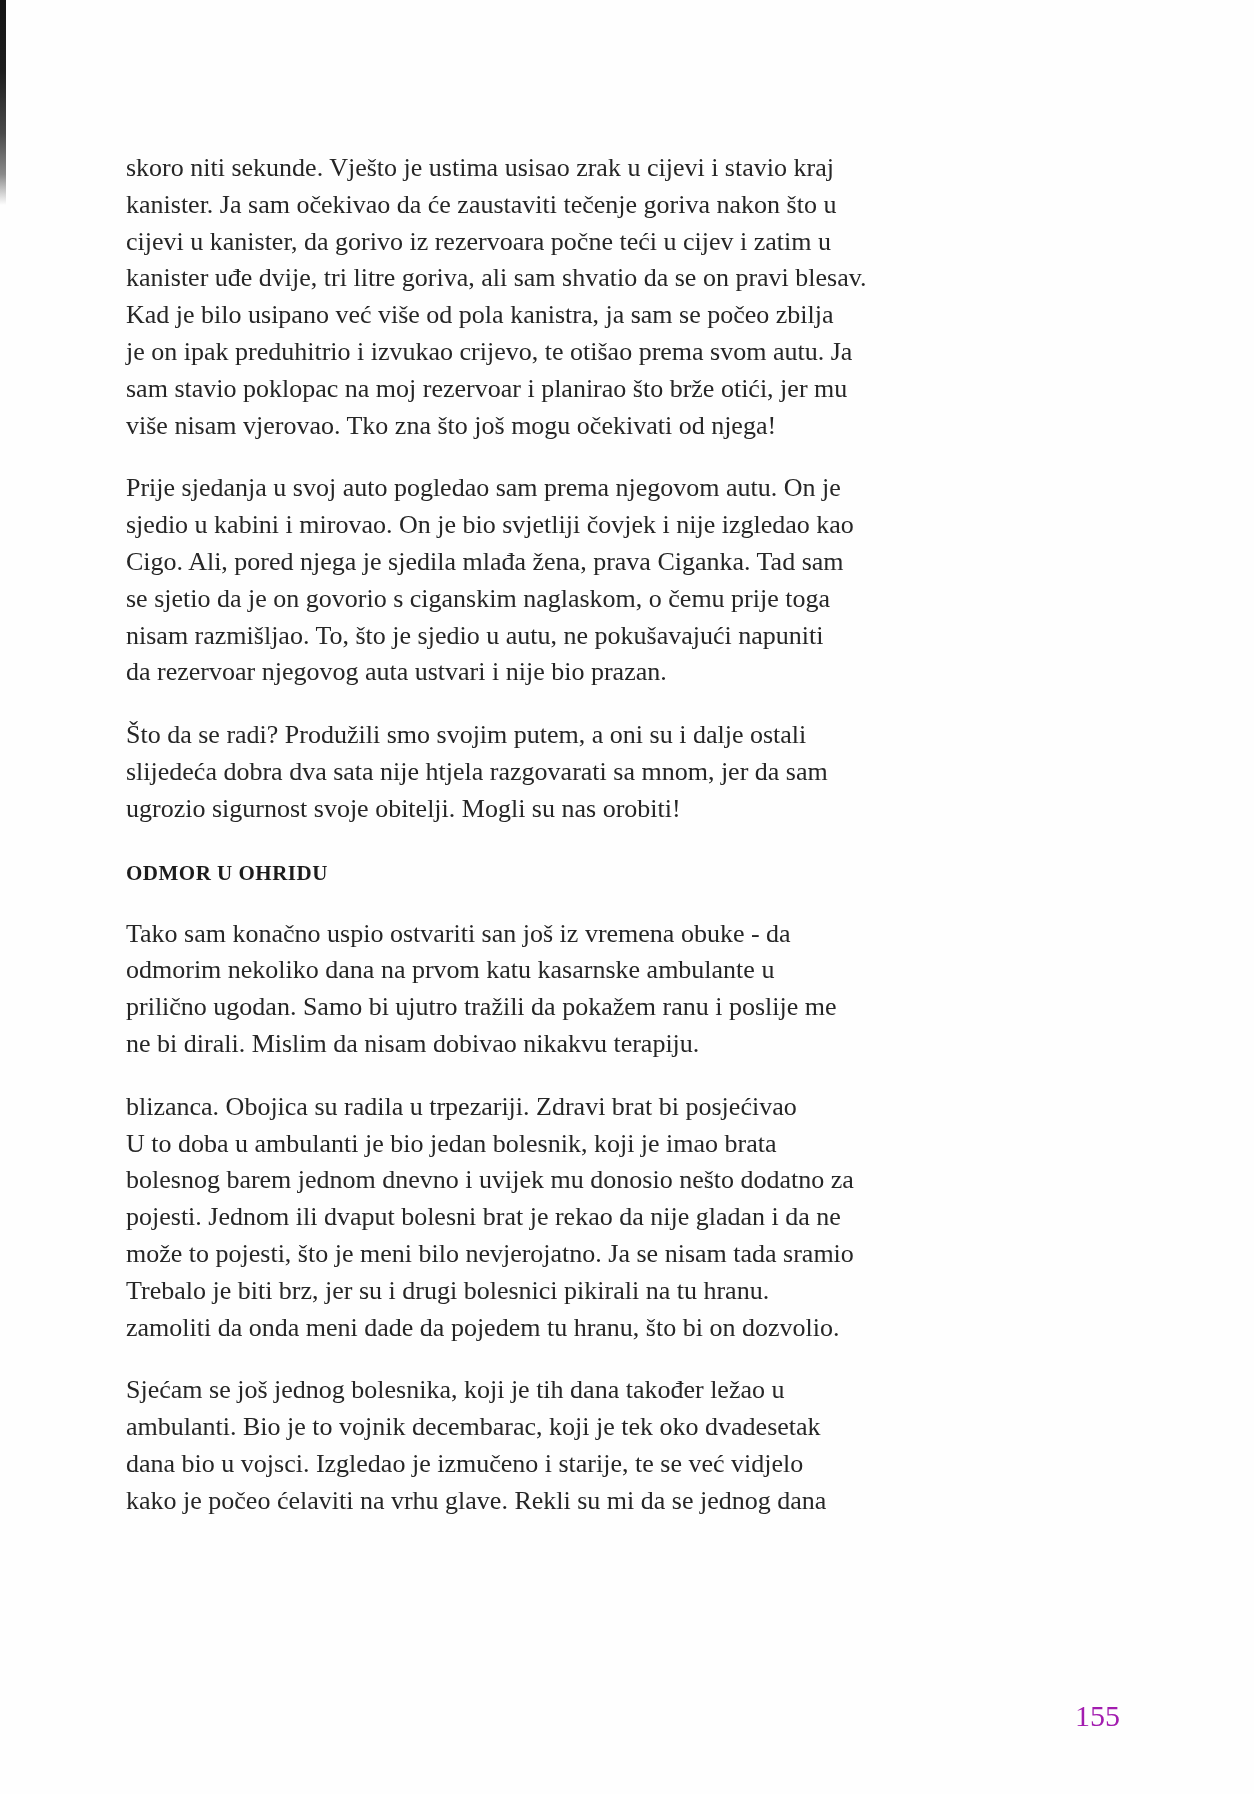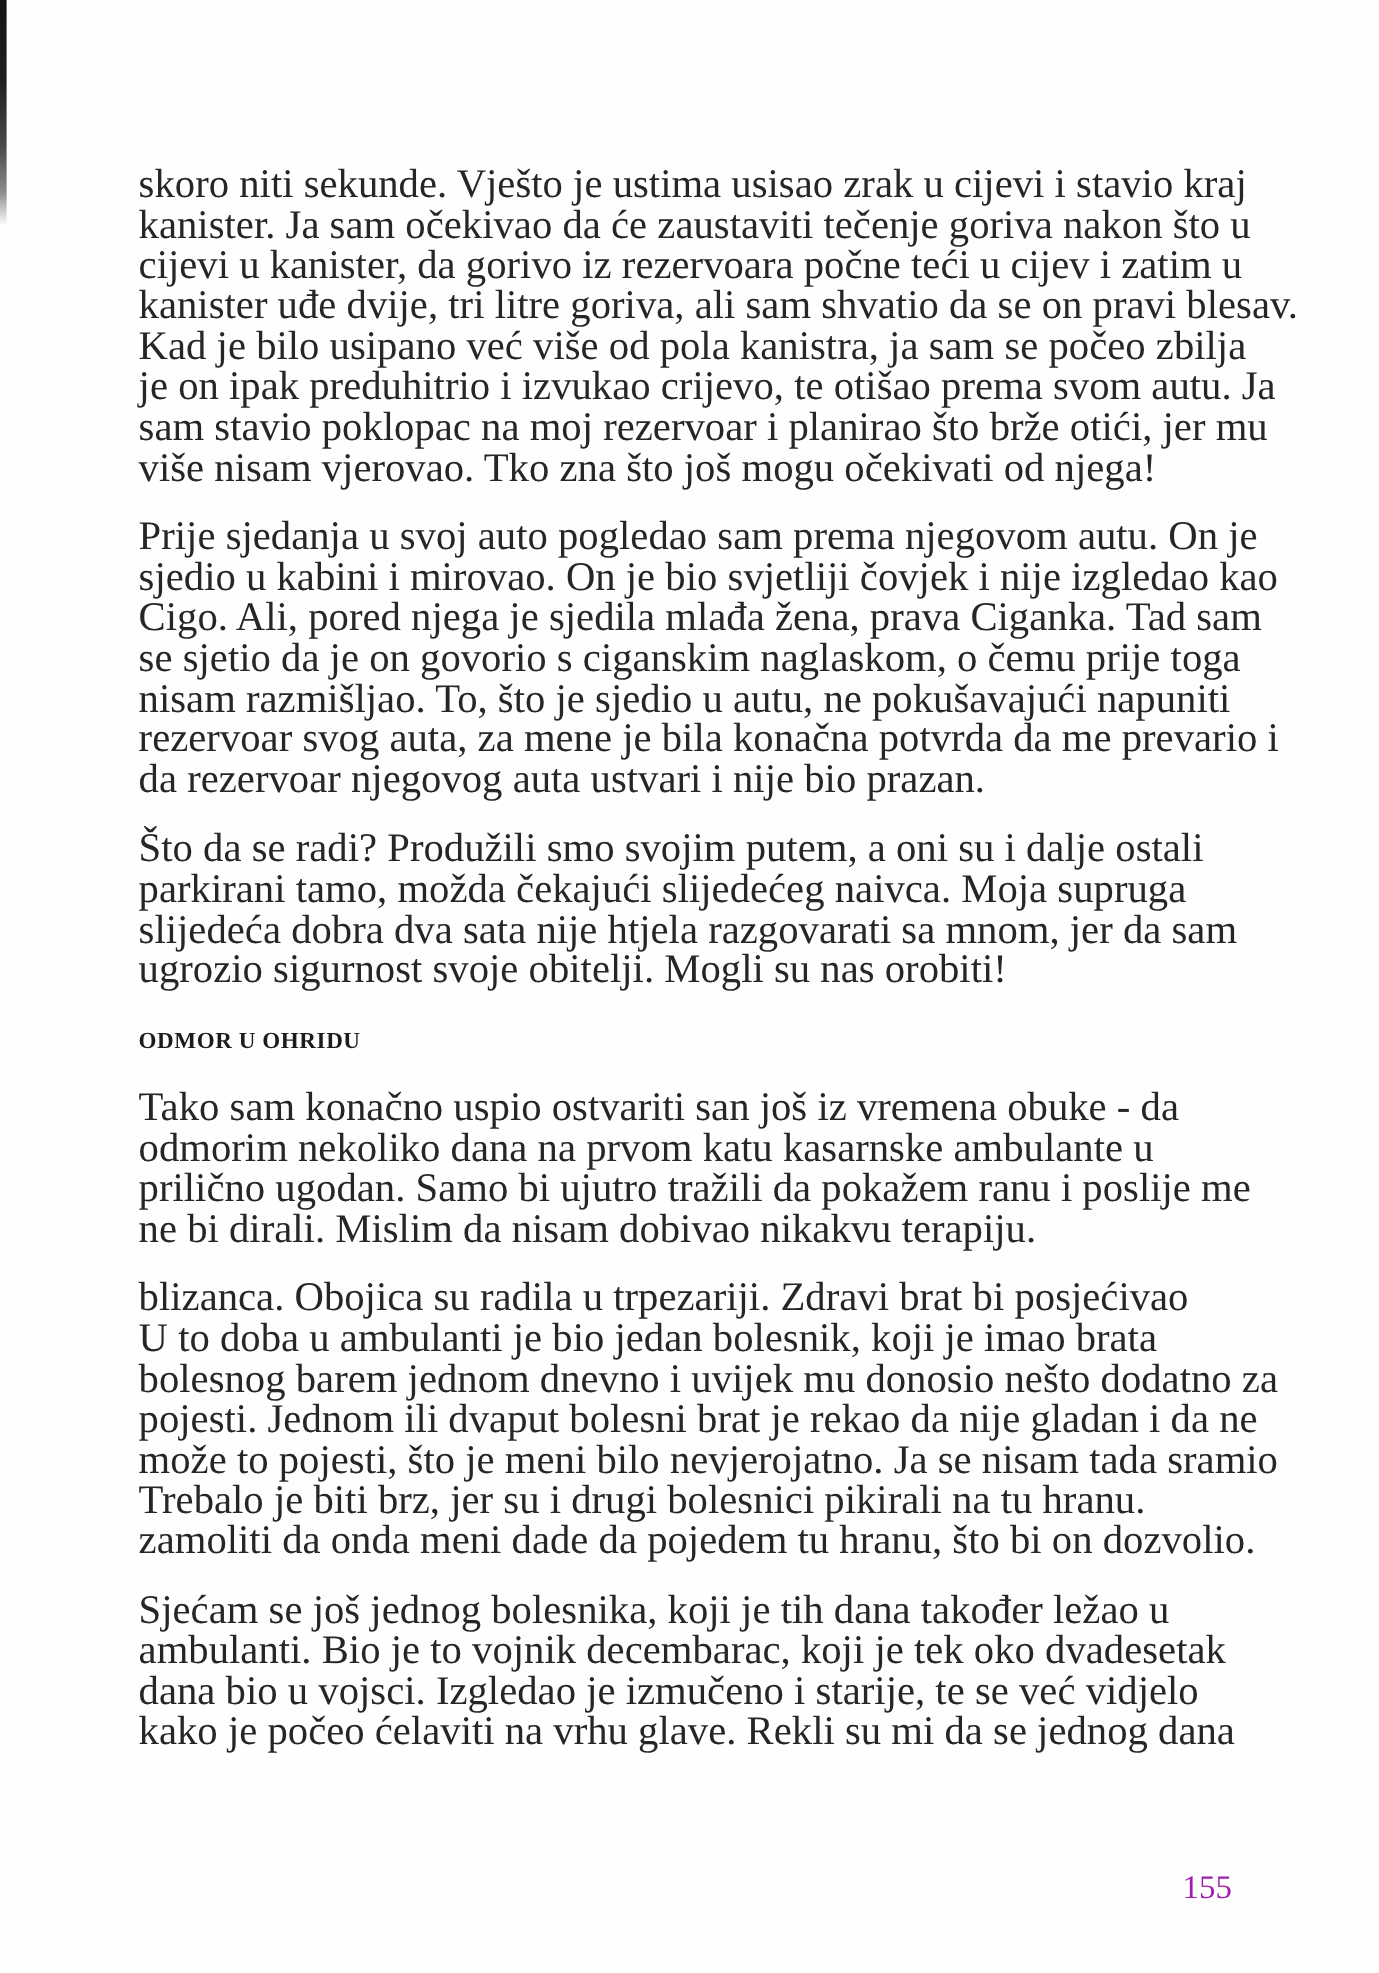--- a/index.html
+++ b/index.html
@@ -29,21 +29,21 @@
       #8a8a8a 85%,
       rgba(180,180,180,0) 100%);
   }
   .text-block {
     position: absolute;
     left: 126px;
     top: 150px;
     width: 1030px;
   }
   .para {
-    font-size: 37px;
+    font-size: 26px;
     line-height: 36.8px;
     margin: 0 0 26px 0;
   }
   .para .line {
     white-space: nowrap;
   }
   .heading {
     font-size: 21px;
     font-weight: bold;
     line-height: 37px;
@@ -80,27 +80,25 @@
         <div class="line">sam stavio poklopac na moj rezervoar i planirao što brže otići, jer mu</div>
         <div class="line">više nisam vjerovao. Tko zna što još mogu očekivati od njega!</div>
       </div>
 
     <div class="para">
         <div class="line">Prije sjedanja u svoj auto pogledao sam prema njegovom autu. On je</div>
         <div class="line">sjedio u kabini i mirovao. On je bio svjetliji čovjek i nije izgledao kao</div>
         <div class="line">Cigo. Ali, pored njega je sjedila mlađa žena, prava Ciganka. Tad sam</div>
         <div class="line">se sjetio da je on govorio s ciganskim naglaskom, o čemu prije toga</div>
         <div class="line">nisam razmišljao. To, što je sjedio u autu, ne pokušavajući napuniti</div>
-        <div class="line">rezervoar svog auta, za mene je bila konačna potvrda da me prevario i</div>
         <div class="line">da rezervoar njegovog auta ustvari i nije bio prazan.</div>
       </div>
 
     <div class="para">
         <div class="line">Što da se radi? Produžili smo svojim putem, a oni su i dalje ostali</div>
-        <div class="line">parkirani tamo, možda čekajući slijedećeg naivca. Moja supruga</div>
         <div class="line">slijedeća dobra dva sata nije htjela razgovarati sa mnom, jer da sam</div>
         <div class="line">ugrozio sigurnost svoje obitelji. Mogli su nas orobiti!</div>
       </div>
 
     <h2 class="heading">ODMOR U OHRIDU</h2>
 
     <div class="para">
         <div class="line">Tako sam konačno uspio ostvariti san još iz vremena obuke - da</div>
         <div class="line">odmorim nekoliko dana na prvom katu kasarnske ambulante u</div>
         <div class="line">prilično ugodan. Samo bi ujutro tražili da pokažem ranu i poslije me</div>

